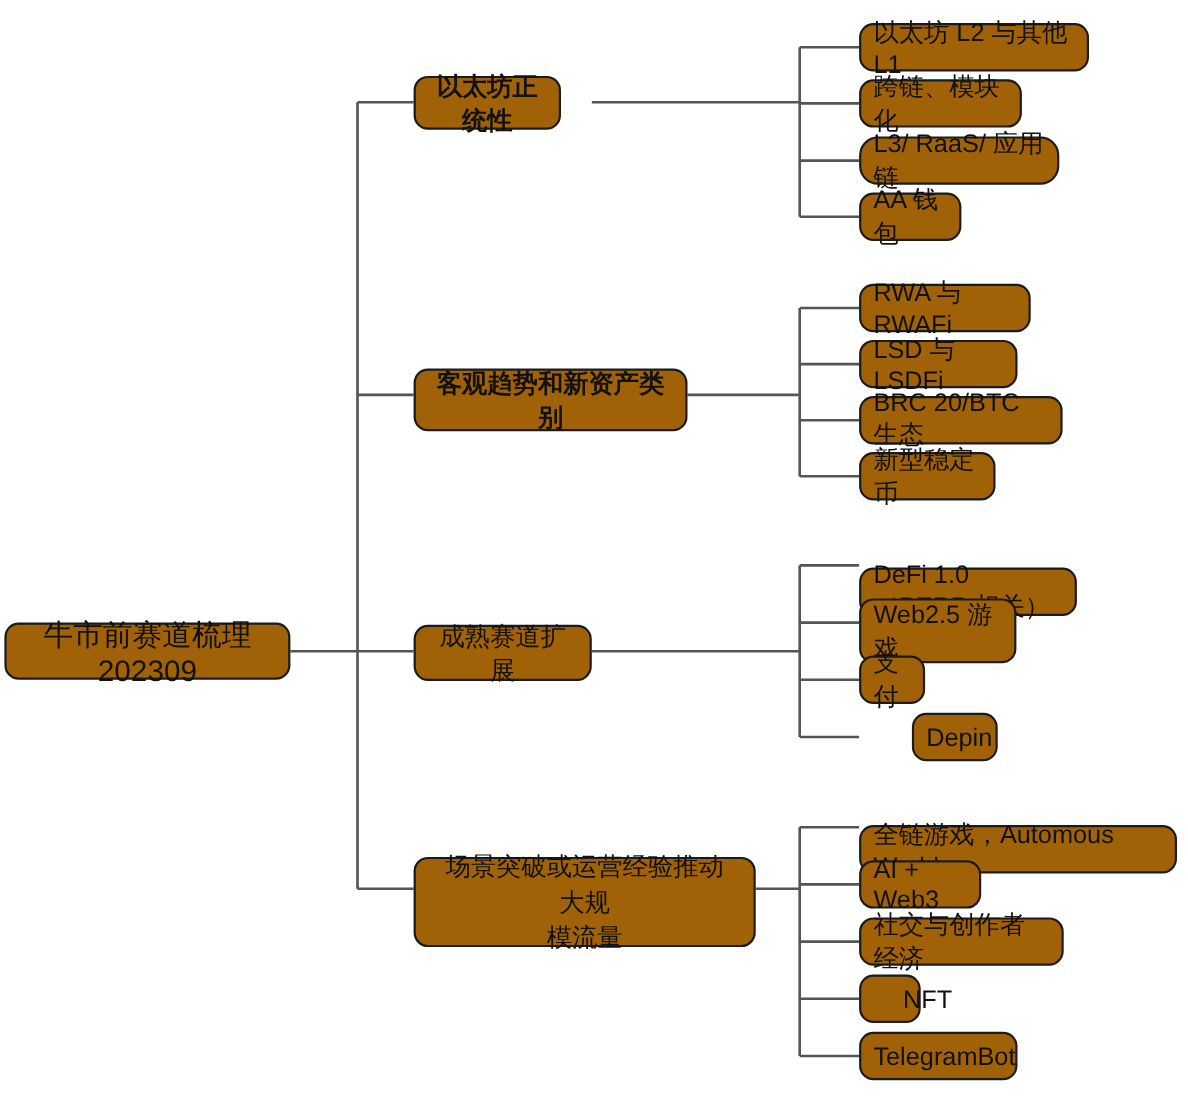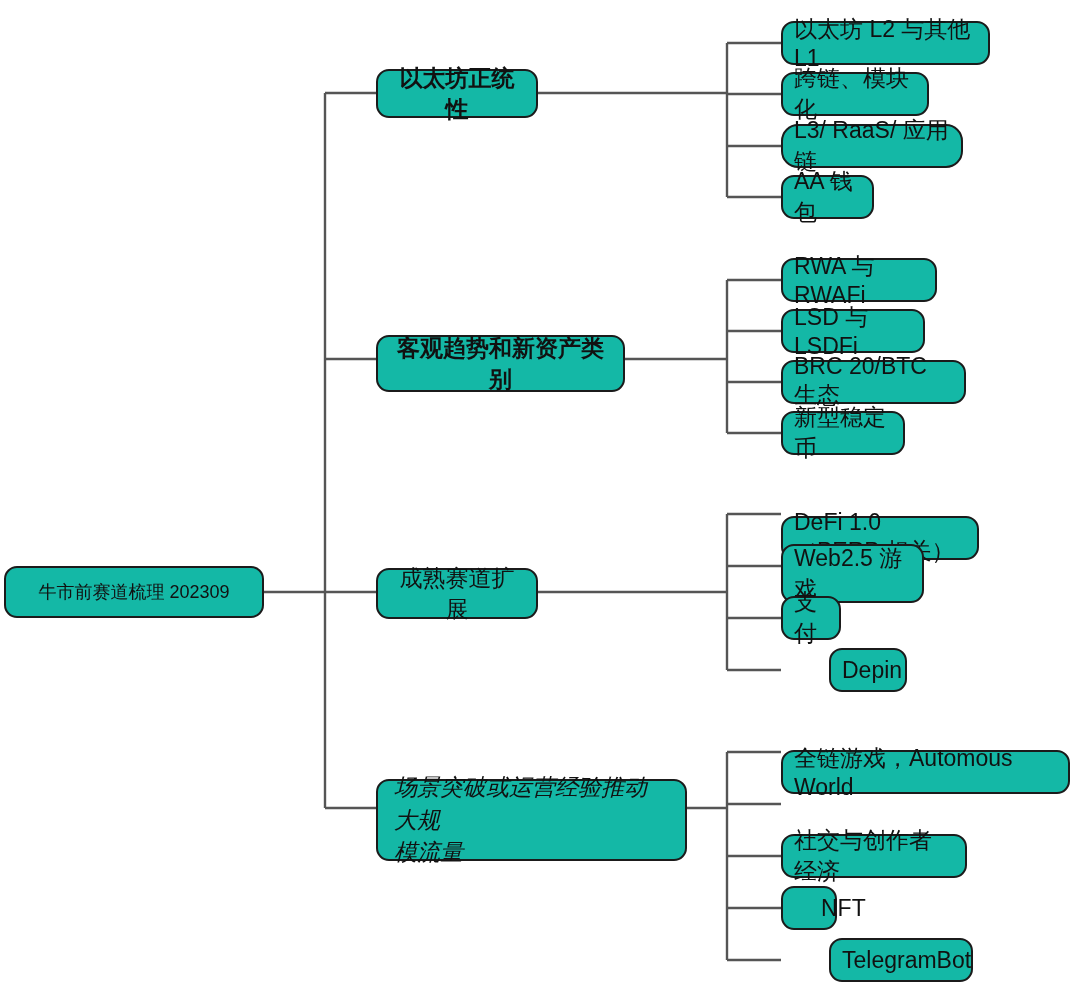--- a/index.html
+++ b/index.html
@@ -21,52 +21,51 @@
     position: absolute;
     left: 0;
     top: 0;
     width: 1080px;
     height: 1001px;
     pointer-events: none;
   }
   .node {
     position: absolute;
     box-sizing: border-box;
-    background: #14b8a6;
+    background: #a16207;
     border: 2px solid #1b1b1b;
     border-radius: 13px;
     display: flex;
     align-items: center;
     color: #111111;
     white-space: pre;
     z-index: 2;
   }
   .node .txt {
     display: block;
     width: 100%;
     white-space: pre-line;
   }
   .node-root {
-    font-size: 18px;
+    font-size: 27px;
     padding: 0 16px;
     justify-content: center;
     text-align: center;
   }
   .node-branch {
     font-size: 23px;
     padding: 0 16px;
   }
   .node-branch.center {
     justify-content: center;
     text-align: center;
   }
   .node-branch.left {
     justify-content: flex-start;
-    text-align: left;
-    font-style: italic;
+    text-align: center;
   }
   .node-branch.bold .txt {
     font-weight: bold;
   }
   .node-leaf {
     font-size: 23px;
     padding: 0 11px;
     justify-content: flex-start;
     text-align: left;
   }
@@ -119,21 +118,21 @@
       <path d="M727,856 H781"></path>
       <path d="M727,908 H781"></path>
       <path d="M727,960 H781"></path>
     </g>
   </svg>
 
   <div class="node node-root" style="left:4px; top:566px; width:260px; height:52px;">
     <span class="txt">牛市前赛道梳理 202309</span>
   </div>
 
-  <div class="node node-branch center bold" style="left:376px; top:69px; width:162px; height:49px;">
+  <div class="node node-branch center bold" style="left:376px; top:69px; width:134px; height:49px;">
     <span class="txt">以太坊正统性</span>
   </div>
   <div class="node node-leaf" style="left:781px; top:21px; width:209px; height:44px;">
     <span class="txt">以太坊 L2 与其他 L1</span>
   </div>
   <div class="node node-leaf" style="left:781px; top:72px; width:148px; height:44px;">
     <span class="txt">跨链、模块化</span>
   </div>
   <div class="node node-leaf" style="left:781px; top:124px; width:182px; height:44px;border-radius:17px;">
     <span class="txt">L3/ RaaS/ 应用链</span>
@@ -174,23 +173,26 @@
     <span class="txt">Depin</span>
   </div>
 
   <div class="node node-branch left multiline" style="left:376px; top:779px; width:311px; height:82px;">
     <span class="txt">场景突破或运营经验推动大规
 模流量</span>
   </div>
   <div class="node node-leaf" style="left:781px; top:730px; width:289px; height:44px;margin-top:20px;">
     <span class="txt">全链游戏，Automous World</span>
   </div>
+  <div class="node node-leaf" style="left:781px; top:782px; width:111px; height:44px;">
+    <span class="txt">AI + Web3</span>
+  </div>
   <div class="node node-leaf" style="left:781px; top:834px; width:186px; height:44px;">
     <span class="txt">社交与创作者经济</span>
   </div>
   <div class="node node-leaf" style="left:781px; top:886px; width:56px; height:44px;padding-left:38px;">
     <span class="txt">NFT</span>
   </div>
-  <div class="node node-leaf" style="left:781px; top:938px; width:144px; height:44px;margin-left:48px;">
+  <div class="node node-leaf" style="left:781px; top:938px; width:144px; height:44px;">
     <span class="txt">TelegramBot</span>
   </div>
 
 </div>
 
 </body></html>

